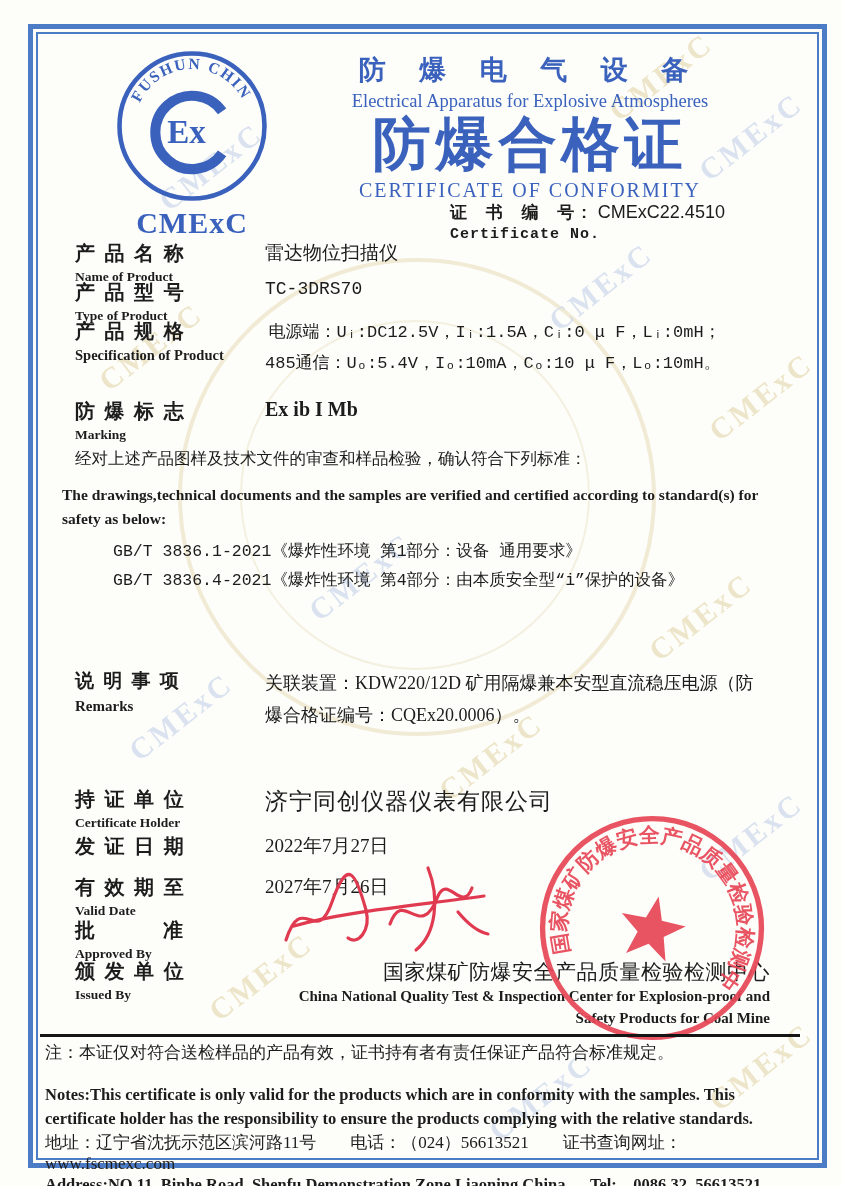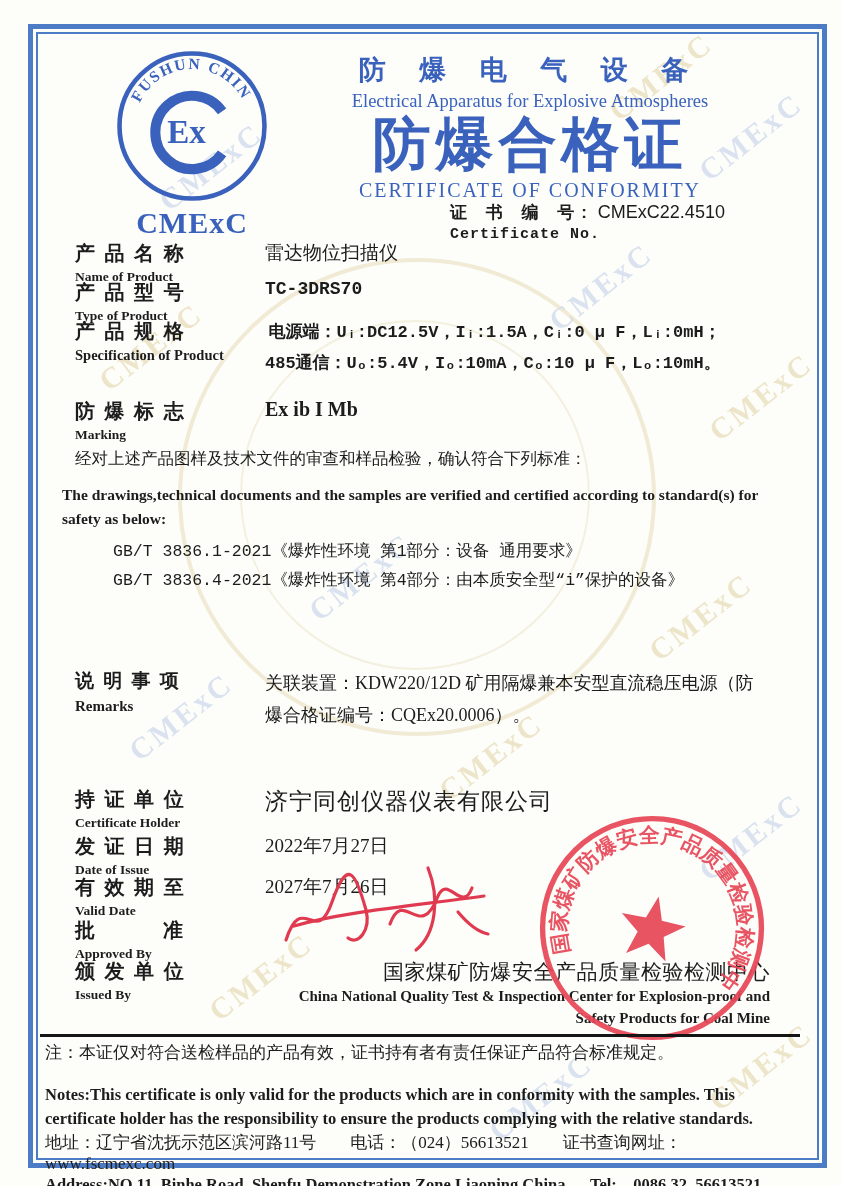--- a/index.html
+++ b/index.html
@@ -27,21 +27,21 @@
   .certno .row1{display:flex;align-items:baseline;}
   .certno .lab-cn{font-size:17px;letter-spacing:7px;white-space:nowrap;}
   .certno .val{font-family:Liberation Sans, sans-serif;font-size:18px;margin-left:4px;white-space:nowrap;}
   .certno .lab-en{font-family:"Liberation Mono","DejaVu Sans Mono",monospace;font-size:15px;margin-top:2px;letter-spacing:1px;}
   
   .field{position:absolute;left:75px;width:720px;}
   .lab-cn{font-size:20px;font-weight:bold;font-family:"Liberation Sans","DejaVu Sans",sans-serif;letter-spacing:2px;white-space:nowrap;}
   .lab-en{font-size:13.5px;font-weight:bold;margin-top:2px;white-space:nowrap;}
   .fval{position:absolute;left:190px;top:0;white-space:nowrap;text-align:right;}
   .serifval{font-size:19px;}
-  .monoval{font-family:"Liberation Mono","DejaVu Sans Mono",monospace;font-size:17px;font-weight:bold;}
+  .monoval{font-family:"Liberation Mono","DejaVu Sans Mono",monospace;font-size:17px;}
   .spec .monoval{line-height:1.8;}
   
   .stmt-cn{position:absolute;left:75px;top:448px;font-size:16.5px;white-space:nowrap;}
   .stmt-en{position:absolute;left:62px;top:483px;width:706px;font-size:15.5px;font-weight:bold;line-height:1.55;}
   .standards{position:absolute;left:113px;top:538px;font-family:Liberation Mono, monospace;font-size:16.5px;line-height:1.75;white-space:nowrap;}
   
   .remarks-val{position:absolute;left:265px;top:668px;width:505px;font-size:18px;line-height:1.75;}
   
   .iss-val-cn{font-size:19px;white-space:nowrap;}
   .holder-val{font-size:23px;letter-spacing:1px;}
@@ -157,21 +157,20 @@
   <div class="remarks-val">关联装置：KDW220/12D 矿用隔爆兼本安型直流稳压电源（防爆合格证编号：CQEx20.0006）。</div>
 
   <div class="field" style="top:786px">
     <div class="lab-cn">持 证 单 位</div>
     <div class="lab-en">Certificate Holder</div>
     <div class="fval holder-val">济宁同创仪器仪表有限公司</div>
   </div>
 
   <div class="field" style="top:833px">
     <div class="lab-cn">发 证 日 期</div>
-    <div class="lab-en">Date of  Issue</div>
     <div class="fval iss-val-cn">2022年7月27日</div>
   </div>
 
   <div class="field" style="top:874px">
     <div class="lab-cn">有 效 期 至</div>
     <div class="lab-en">Valid Date</div>
     <div class="fval iss-val-cn">2027年7月26日</div>
   </div>
 
   <div class="field" style="top:917px">

